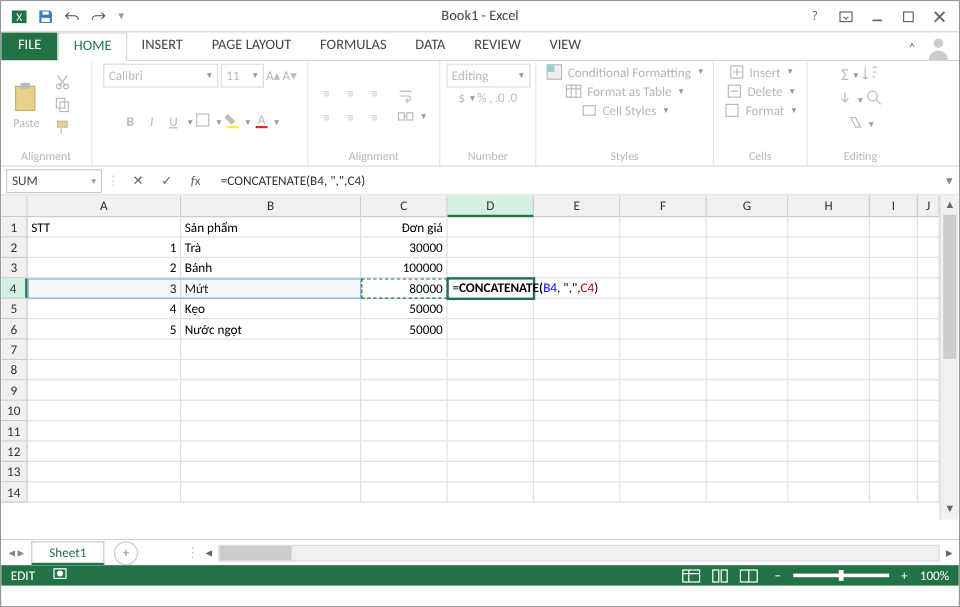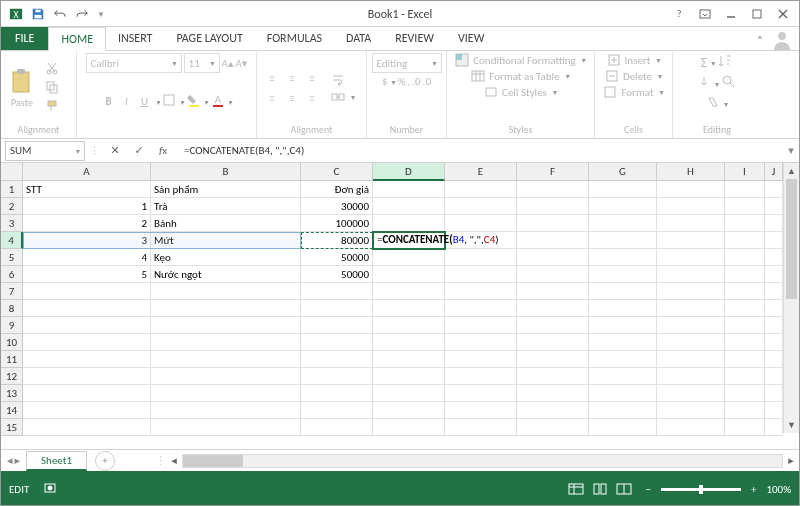--- a/index.html
+++ b/index.html
@@ -62,21 +62,21 @@
 .vsb{position:absolute;right:0;top:0;width:16px;bottom:16px;background:#f0f0f0;border-left:1px solid #ddd}
 .vsb-btn{height:16px;text-align:center;color:#666;font-size:9px;line-height:16px}
 .vsb-thumb{position:absolute;top:16px;left:2px;right:2px;height:120px;background:#cdcdcd}
 .sheet-tabs{height:22px;display:flex;align-items:center;background:#fff;border-top:1px solid #d4d4d4}
 .st-nav{display:flex;gap:2px;padding:0 6px;color:#888}
 .st-tab{border:1px solid #ccc;border-bottom:2px solid #217346;background:#fff;padding:2px 14px;font-size:11px;color:#217346}
 .st-add{width:20px;height:20px;border:1px solid #ccc;border-radius:50%;margin-left:8px;text-align:center;line-height:18px;color:#888}
 .st-hsb{flex:1;margin-left:40px;display:flex;align-items:center}
 .st-hsb-track{flex:1;height:14px;background:#f0f0f0;border:1px solid #ddd;position:relative}
 .st-hsb-btn{width:16px;text-align:center;color:#666}
-.status{height:36px;background:#217346;color:#fff;display:flex;align-items:center;padding:0 8px;justify-content:space-between;font-size:11px}
+.status{height:17px;background:#217346;color:#fff;display:flex;align-items:center;padding:0 8px;justify-content:space-between;font-size:11px}
 .status-r{display:flex;align-items:center;gap:10px}
 .view-btns{display:flex;gap:2px}
 .view-btn{width:22px;height:16px;display:flex;align-items:center;justify-content:center}
 .zoom-slider{width:80px;height:3px;background:#fff;position:relative}
 .zoom-thumb{position:absolute;left:38px;top:-3px;width:4px;height:9px;background:#fff}
 .dd{font-size:8px;color:#999;margin-left:2px}
 </style>
 </head>
 <body>
 
@@ -556,33 +556,20 @@
         <div class="cell" style="width: 150px;"></div>
         <div class="cell" style="width: 72px;"></div>
         <div class="cell" style="width: 72px;"></div>
         <div class="cell" style="width: 72px;"></div>
         <div class="cell" style="width: 72px;"></div>
         <div class="cell" style="width: 68px;"></div>
         <div class="cell" style="width: 68px;"></div>
         <div class="cell" style="width: 40px;"></div>
         <div class="cell" style="width: 18px;"></div>
       </div>
-      <div class="row">
-        <div class="row-h">15</div>
-        <div class="cell" style="width: 128px;"></div>
-        <div class="cell" style="width: 150px;"></div>
-        <div class="cell" style="width: 72px;"></div>
-        <div class="cell" style="width: 72px;"></div>
-        <div class="cell" style="width: 72px;"></div>
-        <div class="cell" style="width: 72px;"></div>
-        <div class="cell" style="width: 68px;"></div>
-        <div class="cell" style="width: 68px;"></div>
-        <div class="cell" style="width: 40px;"></div>
-        <div class="cell" style="width: 18px;"></div>
-      </div>
     </div>
 
   <div class="sel-range" style="left:22px;top:69px;width:278px;height:17px"></div>
 
   <div class="sel-c4" style="left:300px;top:69px;width:72px;height:17px"></div>
 
   <div class="active-cell" style="left:371px;top:68px;width:74px;height:19px"></div>
 
   <div class="formula-edit" style="left:376px;top:70px">
     <span class="fn">=</span><b class="fn">CONCATENATE(</b><span class="ref1">B4</span><span>, ",",</span><span class="ref2">C4</span><span>)</span>

